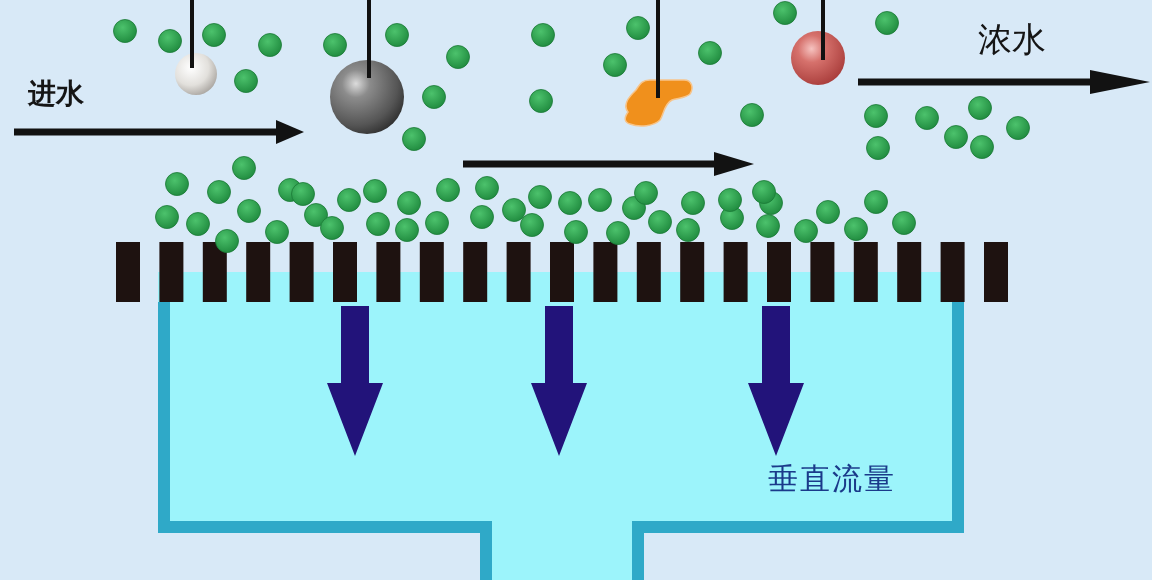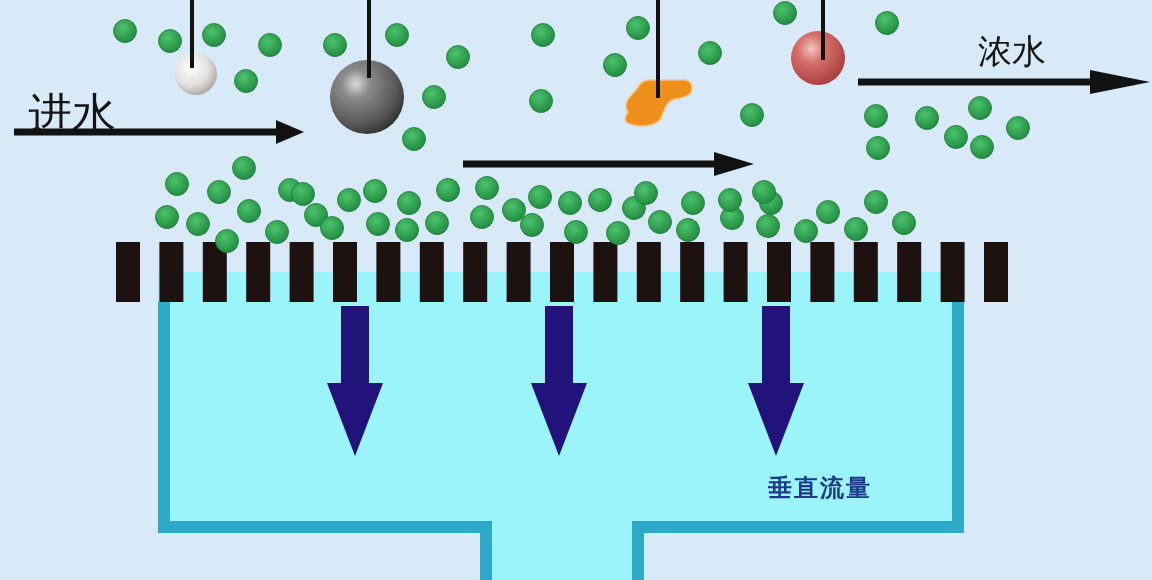--- a/index.html
+++ b/index.html
@@ -4,25 +4,25 @@
   <style>
     html, body { margin: 0; padding: 0; }
     body {
       width: 1152px; height: 580px; overflow: hidden;
       background: #d8e9f7;
       font-family: "DejaVu Sans", "Liberation Sans", sans-serif;
     }
     #stage { position: relative; width: 1152px; height: 580px; }
     #stage svg { position: absolute; left: 0; top: 0; }
     .label {
-      position: absolute; white-space: nowrap; line-height: 1; margin-top: 12px;
+      position: absolute; white-space: nowrap; line-height: 1;
     }
-    .label-feed { left: 28px; top: 80px; font-size: 44px; color: #151515; }
+    .label-feed { left: 28px; top: 80px; font-size: 28px; color: #151515; font-weight: bold; }
     .label-conc { left: 978px; top: 22px; font-size: 34px; color: #151515; }
-    .label-flux { left: 768px; top: 464px; font-size: 24px; font-weight: bold; color: #1a3a8a; letter-spacing: 2px; }
+    .label-flux { left: 768px; top: 464px; font-size: 30px; font-weight: normal; color: #1a3a8a; letter-spacing: 2px; }
     .label-product { left: 506px; top: 537px; font-size: 30px; font-weight: bold; color: #111; letter-spacing: 1px; }
   </style>
 </head>
 <body style="background: rgb(216, 233, 247);">
 
 <div id="stage">
   <svg id="diagram-svg" width="1152" height="580" viewBox="0 0 1152 580">
     <defs>
       <radialGradient id="g-white" cx="0.38" cy="0.35" r="0.7">
         <stop offset="0" stop-color="#ffffff"></stop>

